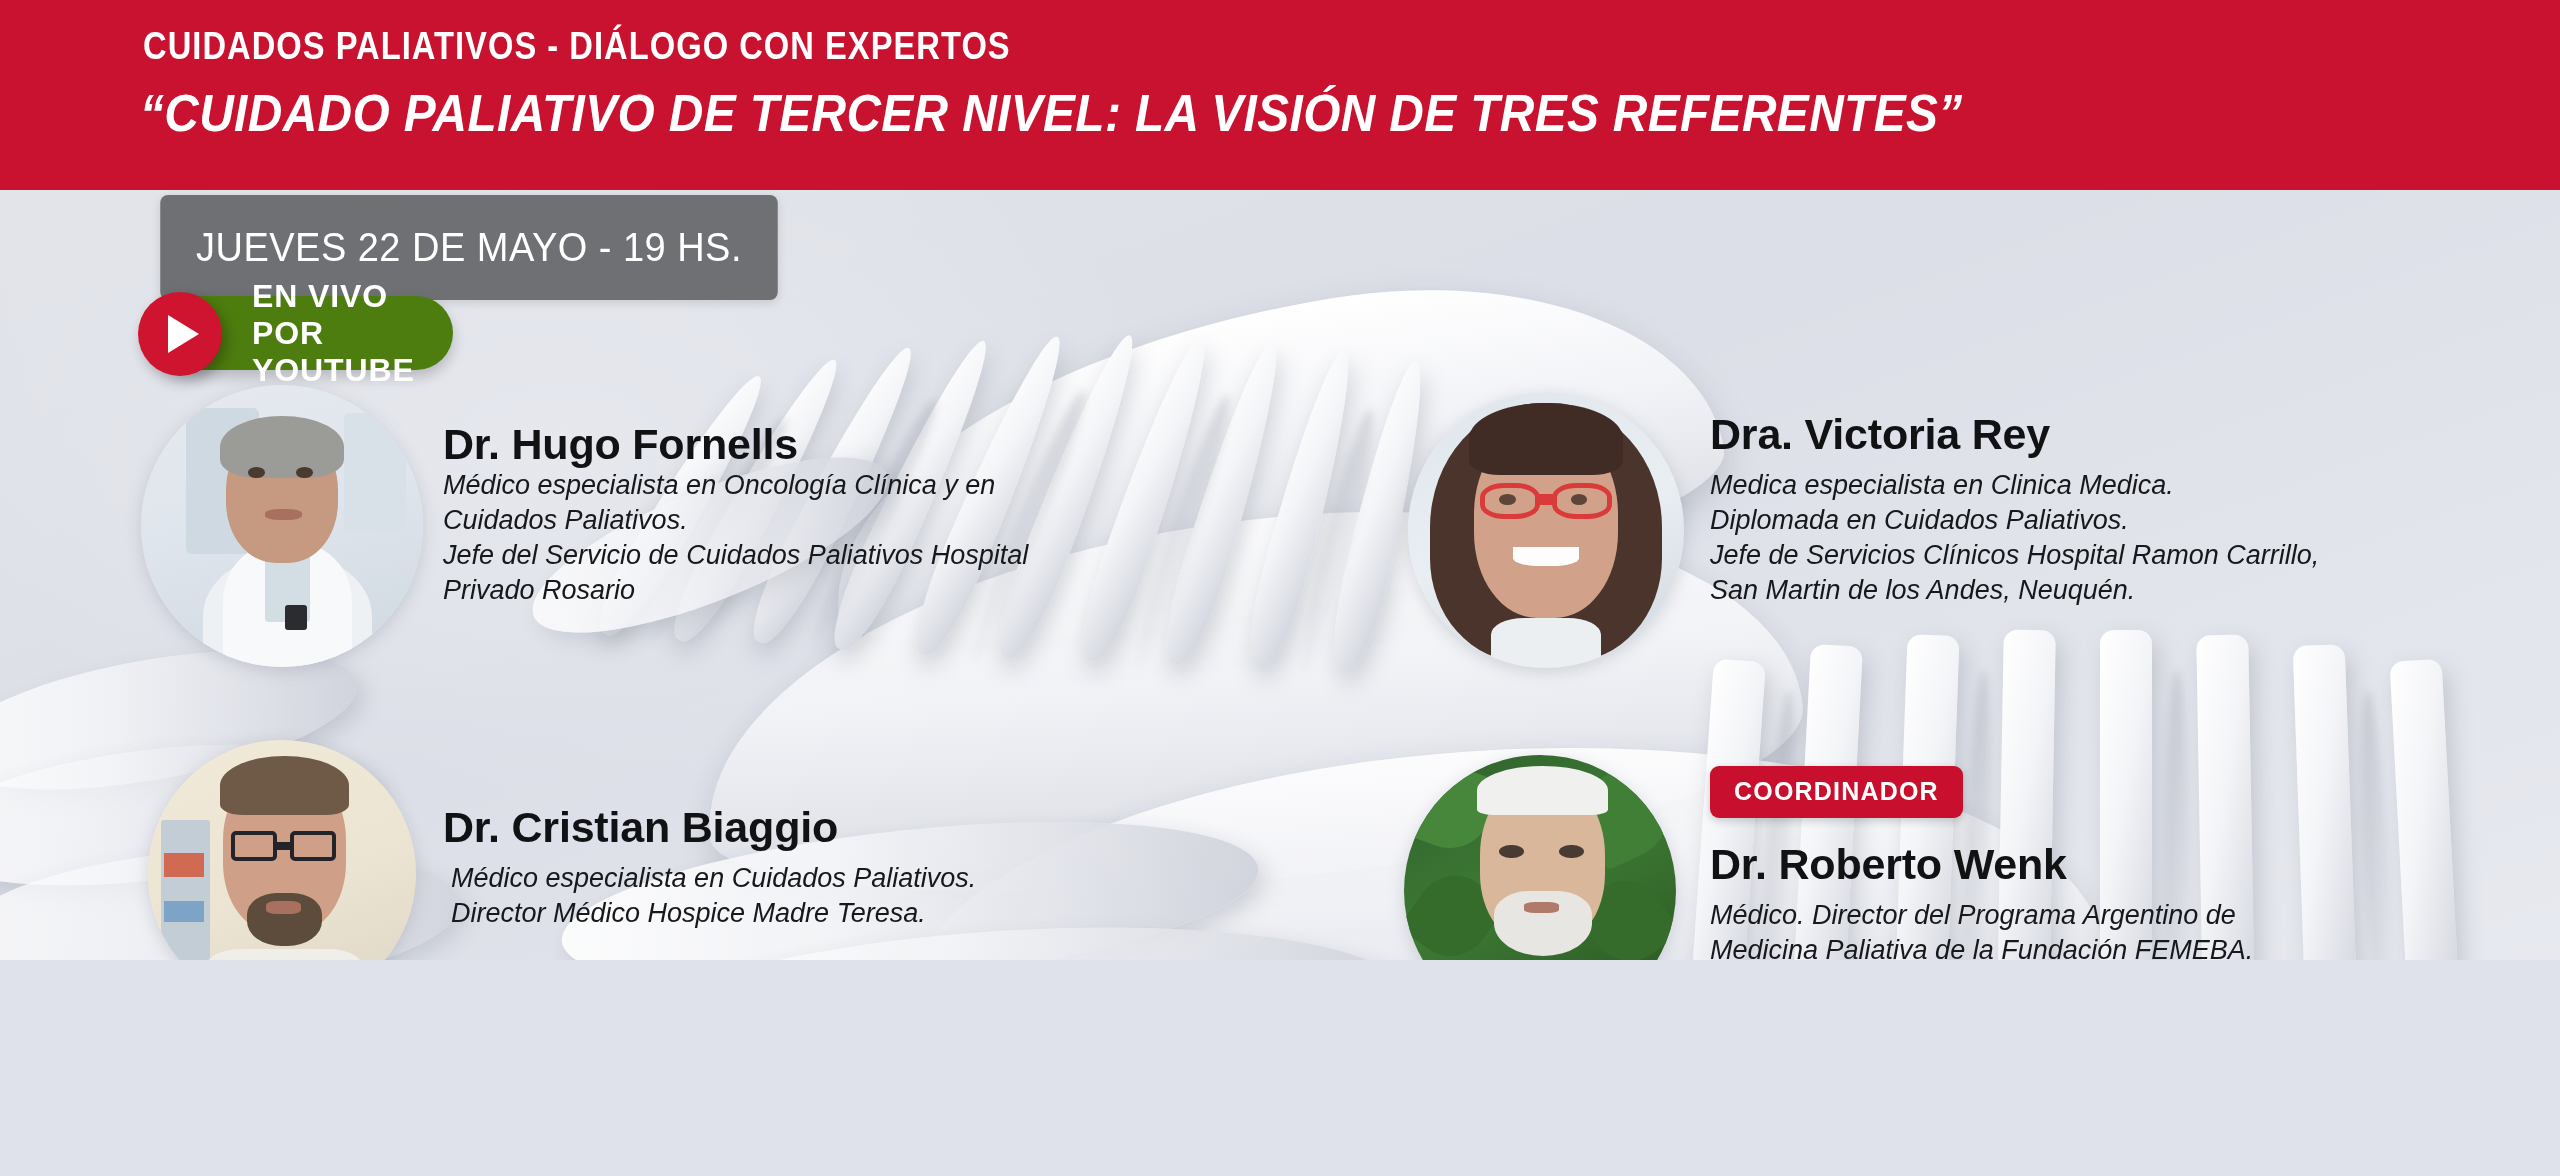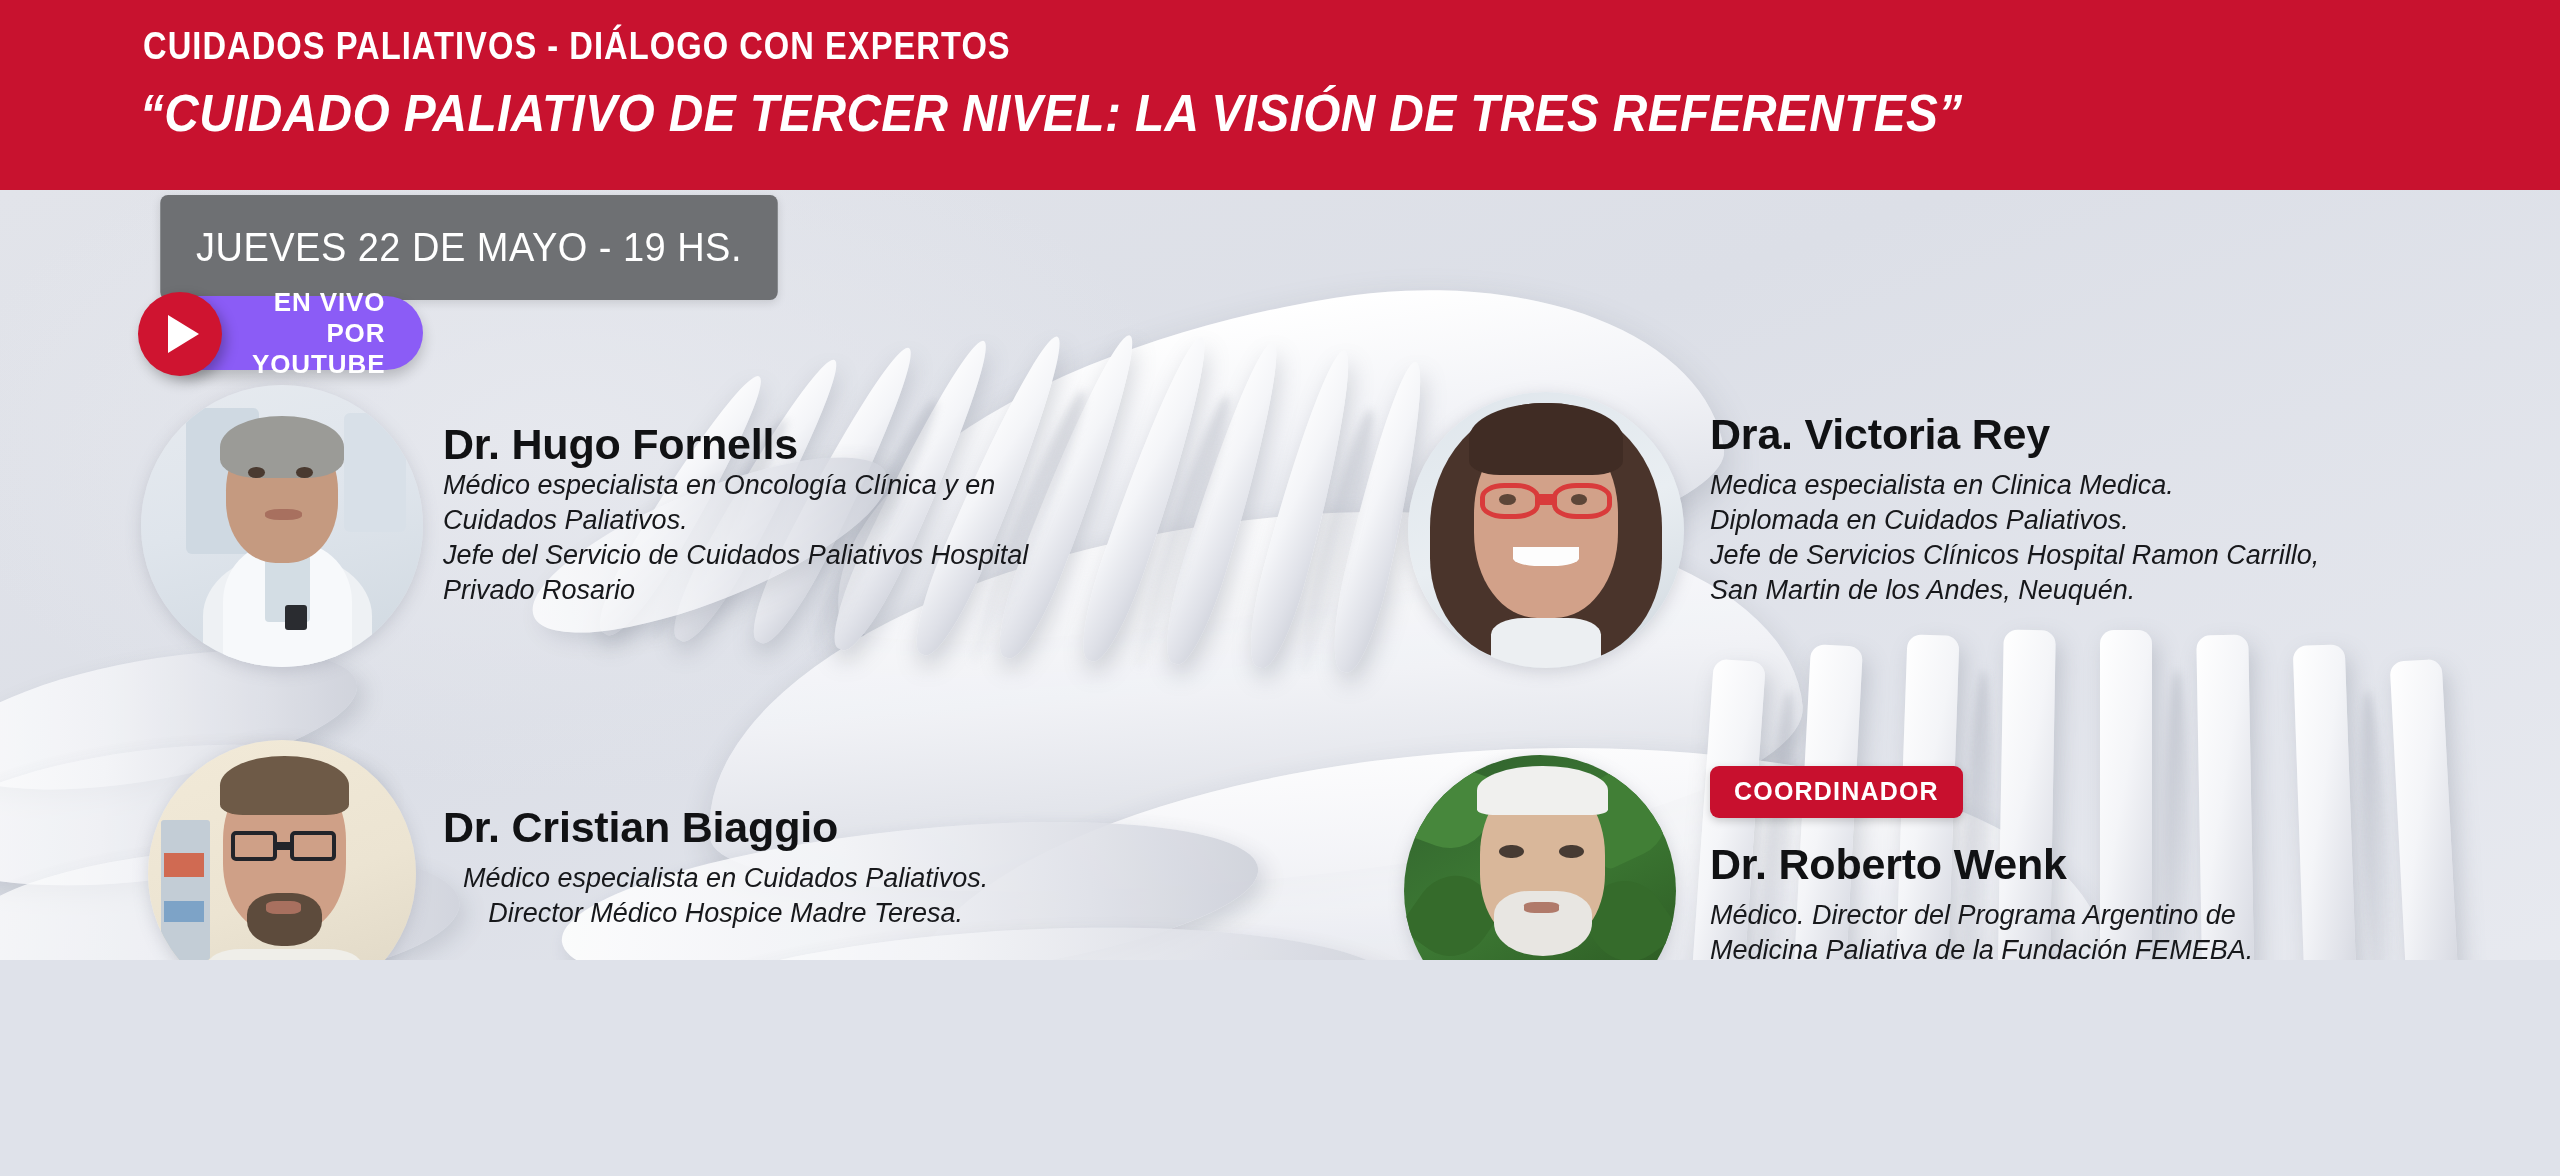--- a/index.html
+++ b/index.html
@@ -68,25 +68,24 @@
     color:#fff; font-size:40px; font-weight:400; letter-spacing:.5px;
     transform:scaleX(.95); transform-origin:center;
     box-shadow:0 3px 10px rgba(0,0,0,.12);
   }
 
   
   .yt-wrap{ position:absolute; left:138px; top:292px; height:84px; }
   .yt-pill{
     position:absolute; left:24px; top:4px;
     height:74px; padding:0 38px 0 90px;
-    background:#8b5cf6; border-radius:40px;
+    background:#4d7c0f; border-radius:40px;
     display:flex; align-items:center;
-    color:#fff; font-size:26px; font-weight:700; letter-spacing:.9px;
+    color:#fff; font-size:32px; font-weight:700; letter-spacing:.9px;
     box-shadow:0 7px 14px rgba(0,0,0,.20);
-    text-align:right;
   }
   .yt-circle{
     position:absolute; left:0; top:0; width:84px; height:84px; border-radius:50%;
     background:#cf1430; box-shadow:4px 6px 13px rgba(0,0,0,.28);
     display:flex; align-items:center; justify-content:center; z-index:3;
   }
   .yt-tri{
     width:0;height:0;margin-left:7px;
     border-left:31px solid #fff;
     border-top:19px solid transparent;
@@ -268,21 +267,21 @@
         <div class="p-el" style="left:31%;top:34%;width:17%;height:11%;border:4px solid #22242a;border-radius:5px;"></div>
         <div class="p-el" style="left:53%;top:34%;width:17%;height:11%;border:4px solid #22242a;border-radius:5px;"></div>
         <div class="p-el" style="left:48%;top:38%;width:5%;height:3%;background:#22242a;"></div>
         <div class="p-el" style="left:37%;top:57%;width:28%;height:20%;background:#5d4b3c;border-radius:40% 40% 46% 46%;"></div>
         <div class="p-el" style="left:44%;top:60%;width:13%;height:5%;background:#a8705f;border-radius:30%;"></div>
         <div class="p-el" style="left:22%;top:78%;width:58%;height:28%;background:#efeee9;border-radius:22% 22% 0 0;"></div>
         <div class="p-el" style="left:34%;top:82%;width:34%;height:24%;background:#97a0a6;border-radius:20% 20% 0 0;"></div>
       </div>
     </div>
     <div class="spk-name" style="left:443px;top:803px;">Dr. Cristian Biaggio</div>
-    <div class="spk-lines" style="left:463px;top:861px;text-align:center;">
+    <div class="spk-lines" style="left:451px;top:861px;">
       <div>Médico especialista en Cuidados Paliativos.</div>
       <div>Director Médico Hospice Madre Teresa.</div>
     </div>
   </div>
 
   <div class="spk">
     <div class="avatar" style="left:1404px;top:755px;width:272px;height:272px;">
       <div class="pic" style="background:linear-gradient(150deg,#2f5f2c 0%,#3d7a34 45%,#28521f 100%);">
         <div class="p-el" style="left:2%;top:4%;width:30%;height:30%;background:#47873c;border-radius:50% 10% 50% 10%;transform:rotate(20deg);"></div>
         <div class="p-el" style="left:66%;top:6%;width:30%;height:32%;background:#417f36;border-radius:50% 10% 50% 10%;transform:rotate(-25deg);"></div>

